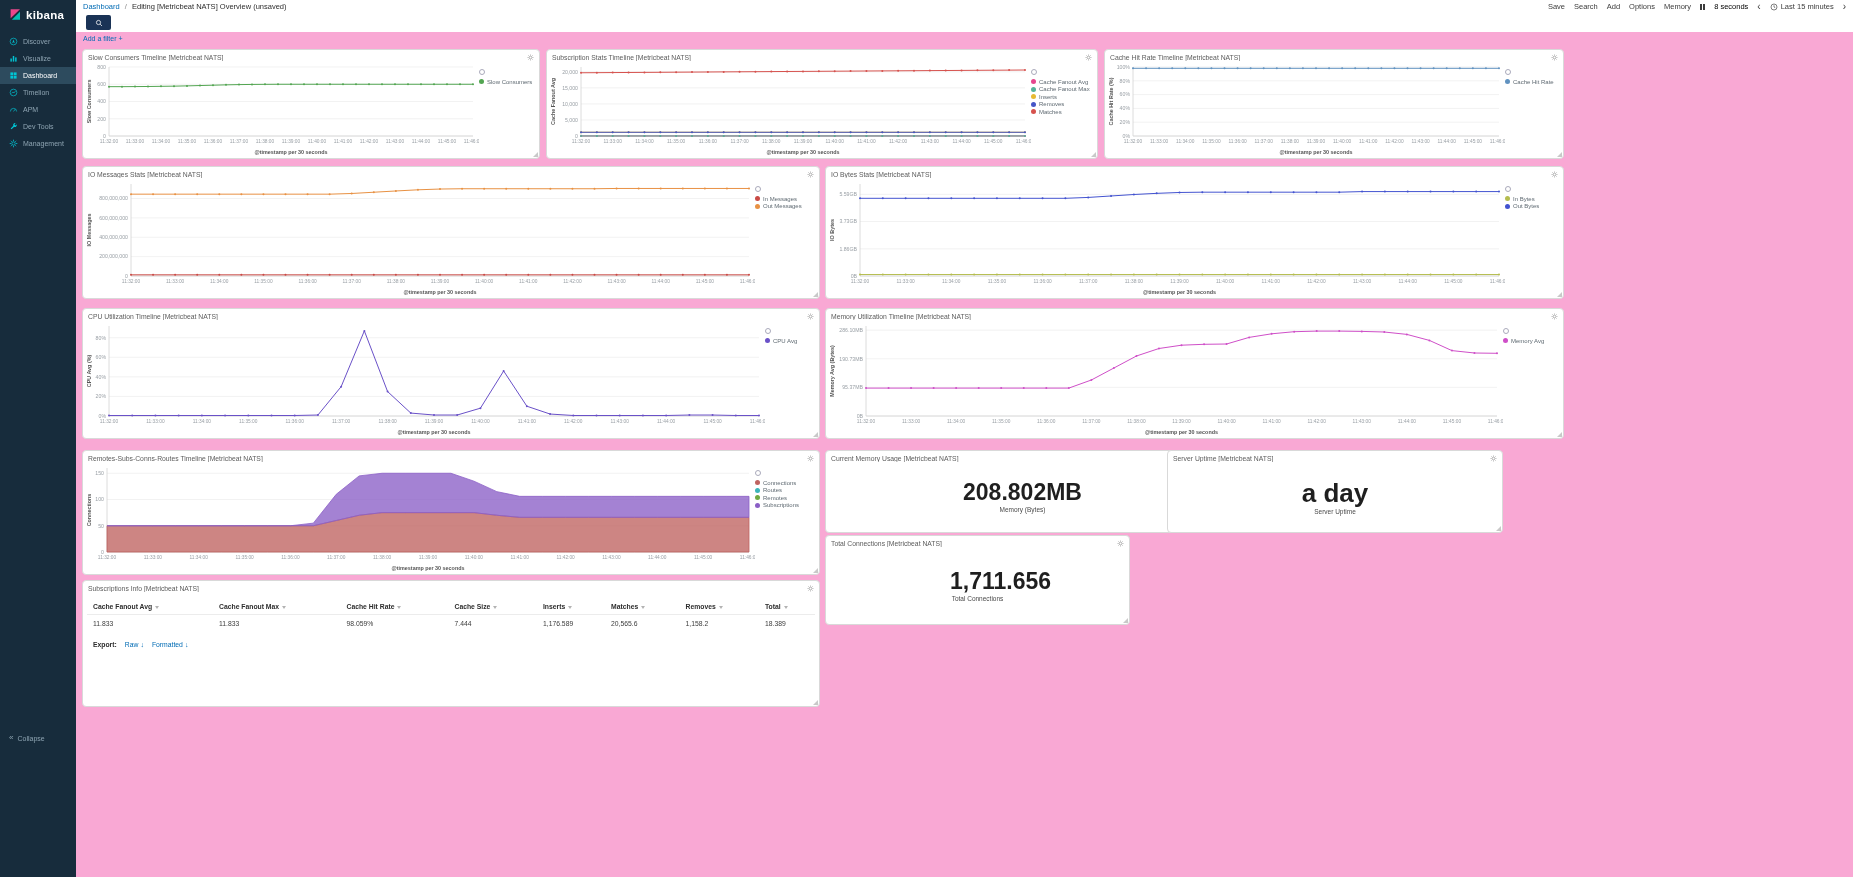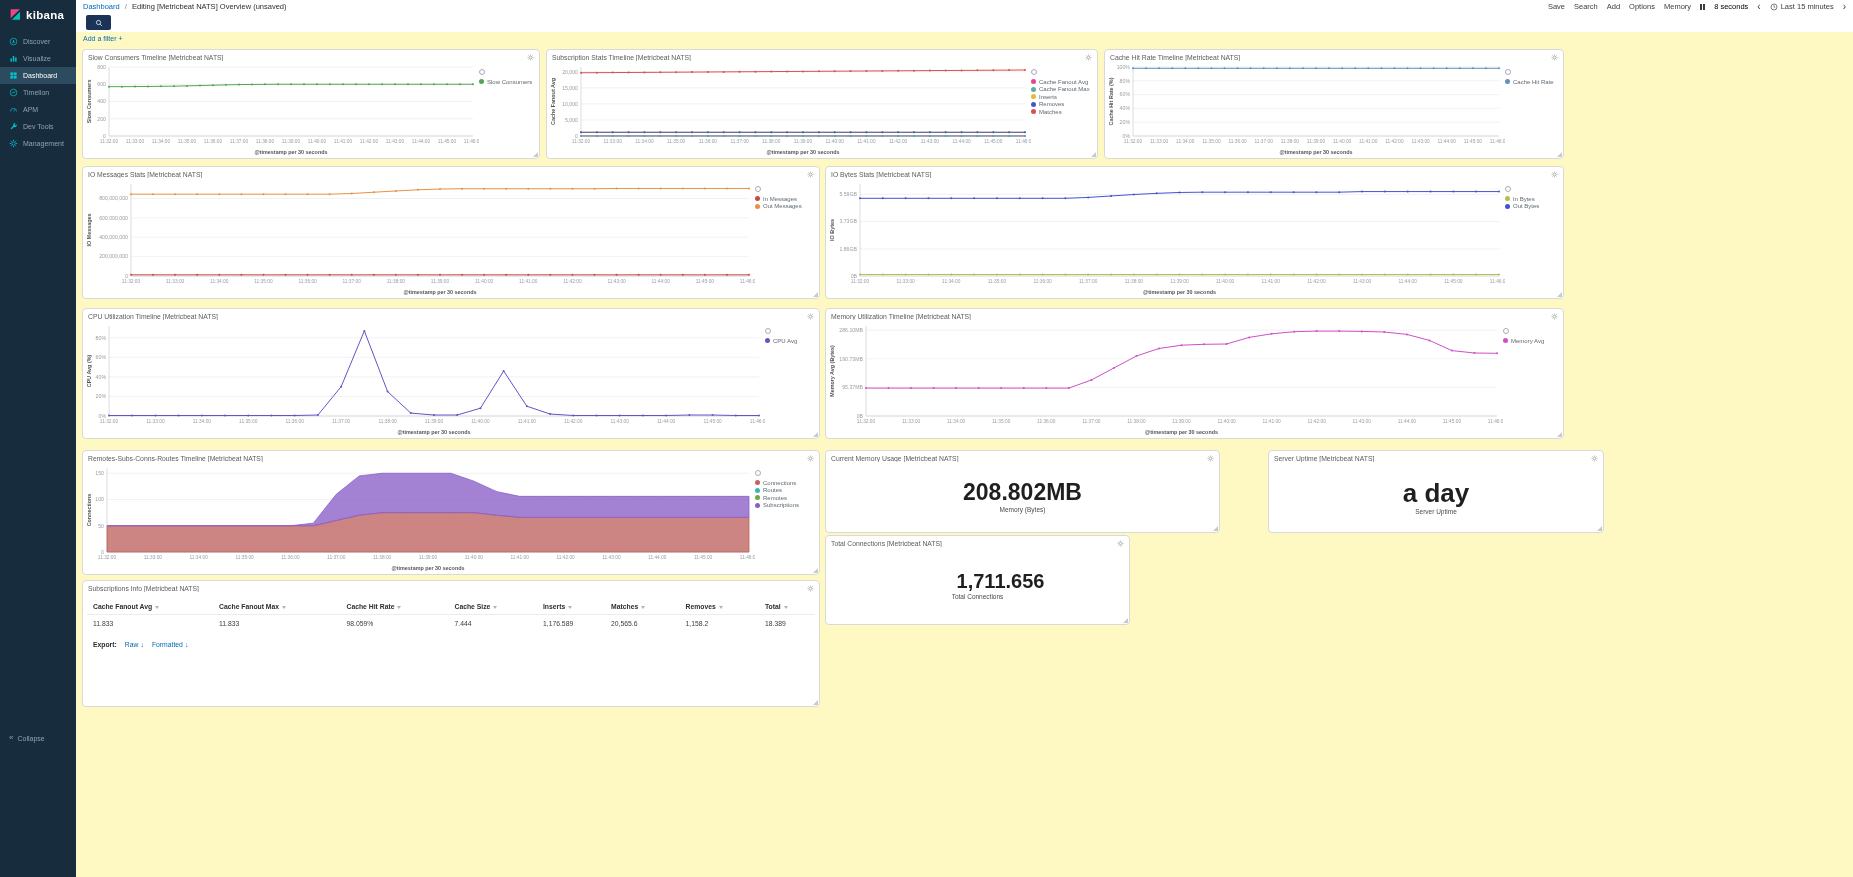--- a/index.html
+++ b/index.html
@@ -1,17 +1,17 @@
 <!DOCTYPE html>
 <html><head>
 <meta charset="utf-8">
 <style>
   * { box-sizing: border-box; margin: 0; padding: 0; }
   body { font-family: "Liberation Sans", sans-serif; background:#cfd2d6; }
-  .app { position:relative; width:1853px; height:877px; overflow:hidden; background:#fef9c3; }
+  .app { position:relative; width:1853px; height:877px; overflow:hidden; background:#f9a8d4; }
 
   
   .sidebar { position:absolute; left:0; top:0; bottom:0; width:76px; background:#172c3c; z-index:5; }
   .logo { display:flex; align-items:center; gap:4px; padding:8px 9px 12px; cursor:pointer; }
   .logo svg { width:13px; height:13px; }
   .logo-text { color:#fff; font-size:11.5px; font-weight:bold; letter-spacing:.3px; }
   .nav-item { display:flex; align-items:center; gap:5px; padding:4px 9px; color:#8ea4b2; font-size:7px; cursor:pointer; }
   .nav-item svg { width:9px; height:9px; color:#00c5d4; flex:0 0 auto; }
   .nav-item.active { background:#2d4b5e; color:#fff; }
   .collapse { position:absolute; top:731px; left:0; right:0; display:flex; align-items:center; gap:4px; padding:3px 9px; color:#8ea4b2; font-size:7px; cursor:pointer; }
@@ -53,21 +53,21 @@
   .chart-legend { display:flex; flex-direction:column; gap:1.5px; padding-top:7px; font-size:6px; color:#5f6a72; }
   .legend-item { display:flex; align-items:center; gap:3px; cursor:pointer; }
   .legend-dot { width:5px; height:5px; border-radius:50%; flex:0 0 auto; }
   .legend-toggle { width:6px; height:6px; border:1px solid #aab; border-radius:50%; margin-bottom:2px; cursor:pointer; }
   .rs { position:absolute; right:1px; bottom:1px; width:0; height:0; border-left:5px solid transparent; border-bottom:5px solid #c9c9c9; cursor:nwse-resize; }
 
   .metric-body { position:absolute; top:11px; left:0; right:0; bottom:0; display:flex; flex-direction:column; align-items:center; justify-content:center; }
   .metric-value { font-weight:bold; color:#1f1f1f; line-height:1; }
   .p8 .metric-value { font-size:23px; }
   .p9 .metric-value { font-size:26px; }
-  .p10 .metric-value { font-size:20px;margin-left:46px; }
+  .p10 .metric-value { font-size:23px;margin-left:46px; }
   .metric-label { font-size:6.5px; color:#4a4a4a; margin-top:2px; }
 
   .table-body { position:absolute; top:12px; left:4px; right:4px; bottom:3px; display:block; }
   table.subs { width:100%; border-collapse:collapse; margin-top:6px; }
   table.subs th { font-size:6.8px; color:#2d2d2d; text-align:left; padding:4px 6px; font-weight:bold; white-space:nowrap; cursor:pointer; }
   table.subs td { font-size:6.8px; color:#3c3c3c; text-align:left; padding:5px 6px; border-top:1px solid #ececec; }
   .caret { display:inline-block; width:0; height:0; border-left:2.5px solid transparent; border-right:2.5px solid transparent; border-top:3px solid #b3b3b3; margin-left:3px; vertical-align:middle; }
   .export-row { margin-top:9px; font-size:6.8px; padding-left:6px; display:flex; align-items:center; gap:8px; }
   .export-label { font-weight:bold; color:#2d2d2d; }
   .export-link { color:#006bb4; text-decoration:none; cursor:pointer; display:inline-flex; align-items:center; gap:2px; }
@@ -76,21 +76,21 @@
   
   .p0 { left:1px;    top:0;     width:458px; height:110px; }
   .p1 { left:465px;  top:0;     width:552px; height:110px; }
   .p2 { left:1023px; top:0;     width:460px; height:110px; }
   .p3 { left:1px;    top:117px; width:738px; height:133px; }
   .p4 { left:744px;  top:117px; width:739px; height:133px; }
   .p5 { left:1px;    top:259px; width:738px; height:131px; }
   .p6 { left:744px;  top:259px; width:739px; height:131px; }
   .p7 { left:1px;    top:401px; width:738px; height:125px; }
   .p8 { left:744px;  top:401px; width:395px; height:83px; }
-  .p9 { left:1187px; top:401px; width:336px; height:83px; }
+  .p9 { left:1086px; top:401px; width:336px; height:83px; }
   .p10{ left:744px;  top:486px; width:305px; height:90px; }
   .p11{ left:1px;    top:531px; width:738px; height:127px; }
 </style>
 </head>
 <body>
 
 <svg width="0" height="0" style="position:absolute" aria-hidden="true">
   <defs>
     <symbol id="i-logo" viewBox="0 0 16 16">
       <polygon points="2,1.5 13.5,1.5 2,12.5" fill="#e8478b"></polygon>

